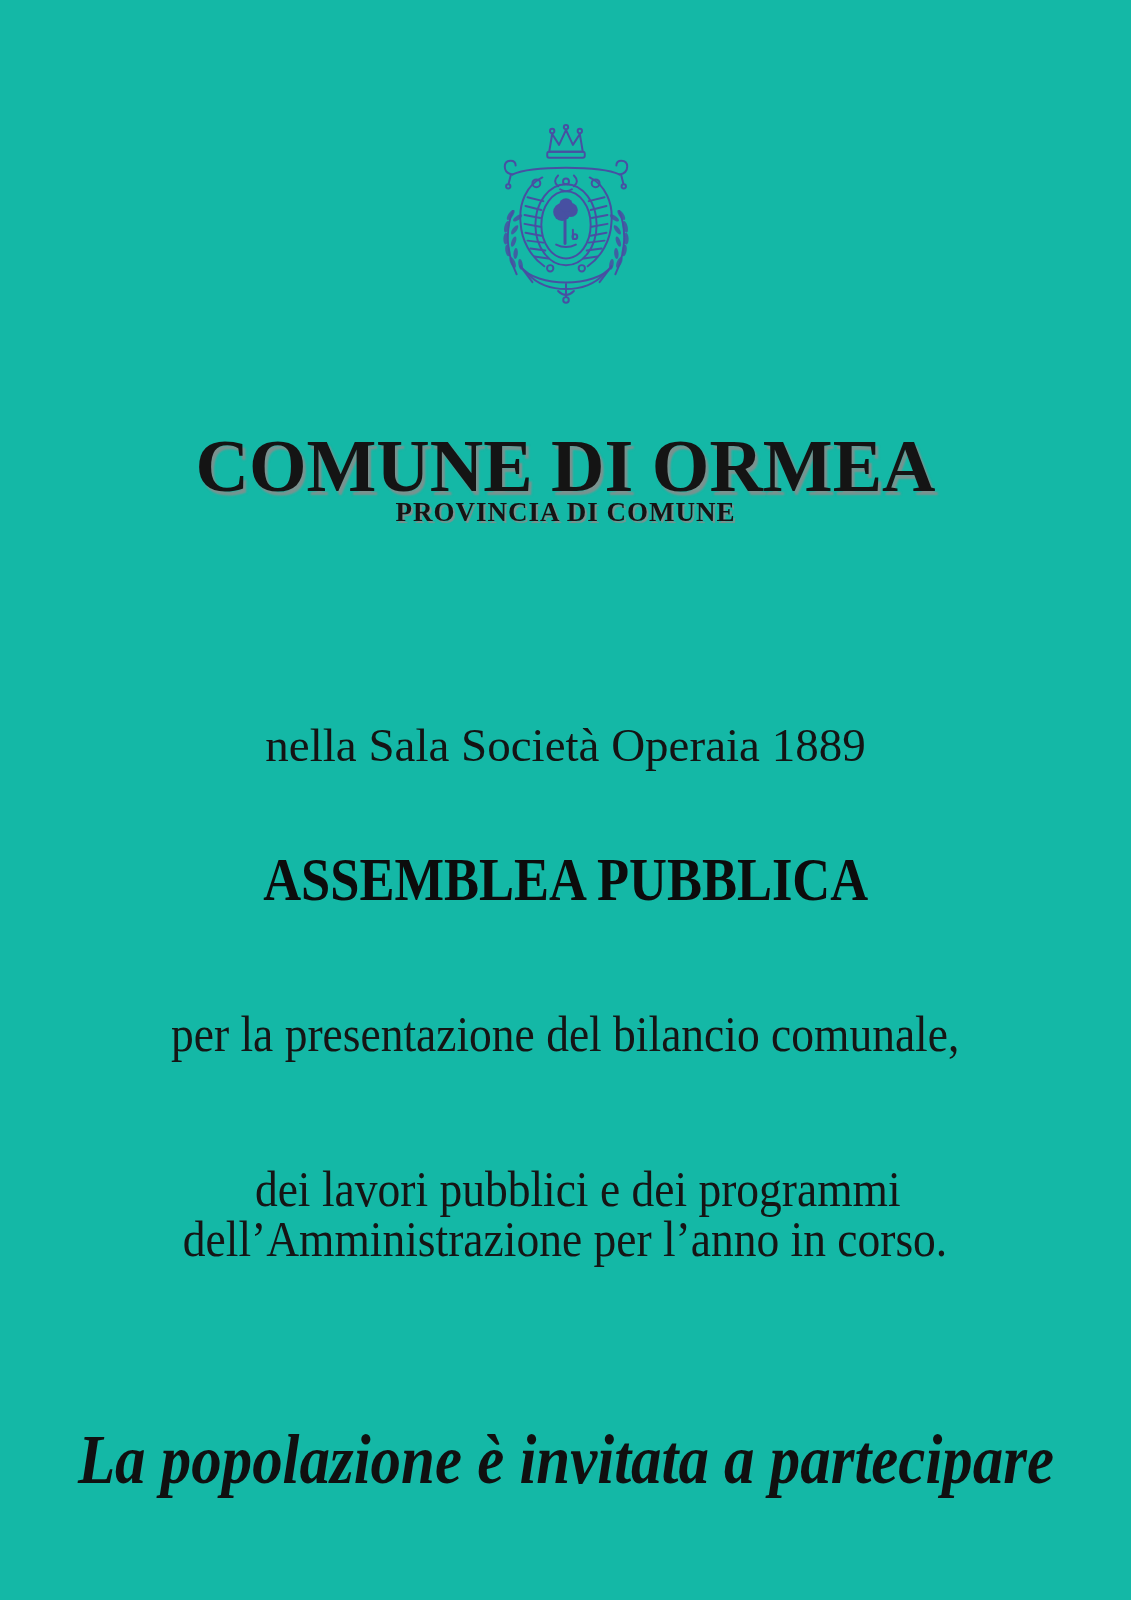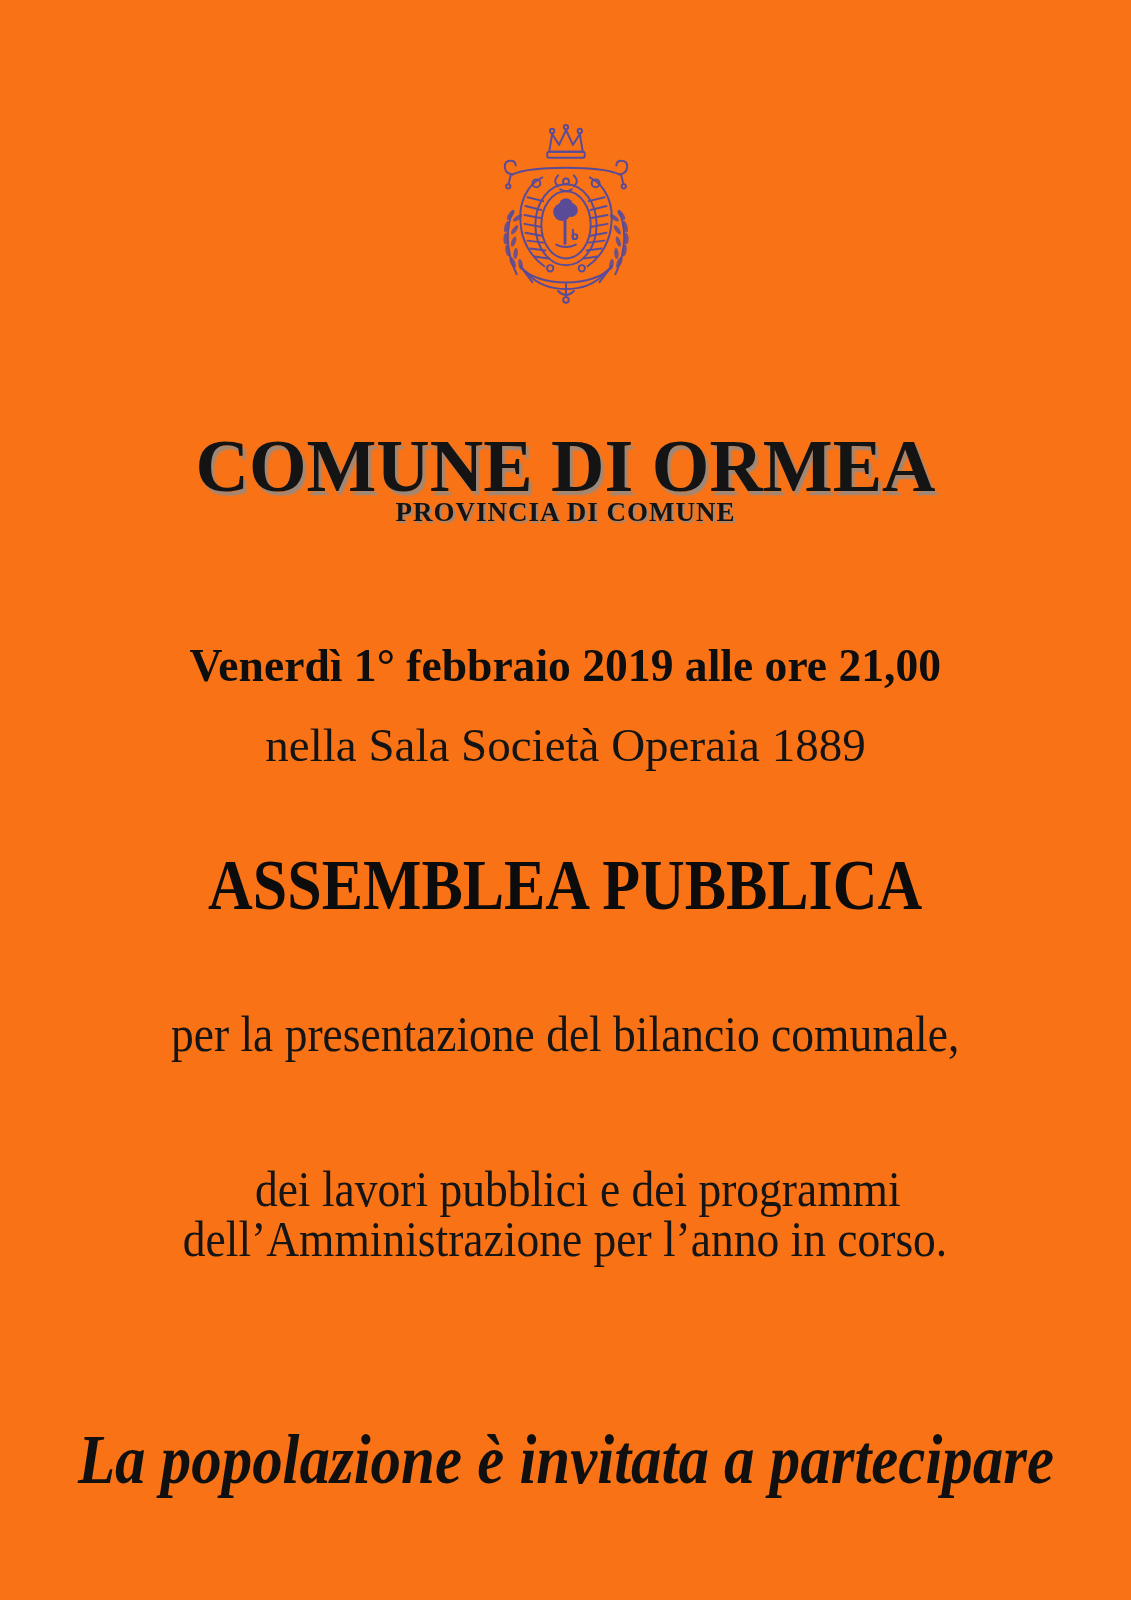--- a/index.html
+++ b/index.html
@@ -5,21 +5,21 @@
   html, body {
     margin: 0;
     padding: 0;
     background: #ffffff;
   }
   .page {
     position: relative;
     width: 1131px;
     height: 1600px;
     margin: 0 auto;
-    background: #f97316;
+    background: #14b8a6;
     overflow: hidden;
     font-family: "Liberation Serif", "DejaVu Serif", serif;
     color: #111111;
   }
   .line {
     position: absolute;
     left: 0;
     width: 100%;
     text-align: center;
     white-space: nowrap;
@@ -60,21 +60,21 @@
   }
   .date-line .sx { transform: scaleX(0.97); }
   .venue-line {
     top: 722px;
     font-size: 47px;
     font-weight: 400;
     color: #141414;
   }
   .heading {
     top: 849px;
-    font-size: 72px;
+    font-size: 61px;
     font-weight: 700;
     color: #0c0c0c;
   }
   .heading .sx { transform: scaleX(0.86); }
   .body-line {
     font-size: 50px;
     font-weight: 400;
     color: #151515;
   }
   .body-line .sx { transform: scaleX(0.91); }
@@ -197,23 +197,20 @@
     </svg>
   </div>
 
   <div class="line title">
     <span class="sx">COMUNE DI ORMEA</span>
   </div>
   <div class="line subtitle">
     <span class="sx">PROVINCIA DI COMUNE</span>
   </div>
 
-  <div class="line date-line">
-    <span class="sx">Venerdì 1° febbraio 2019 alle ore 21,00</span>
-  </div>
   <div class="line venue-line">
     <span class="sx">nella Sala Società Operaia 1889</span>
   </div>
 
   <div class="line heading">
     <span class="sx">ASSEMBLEA PUBBLICA</span>
   </div>
 
   <div class="line body-line body-1">
     <span class="sx">per la presentazione del bilancio comunale,</span>

